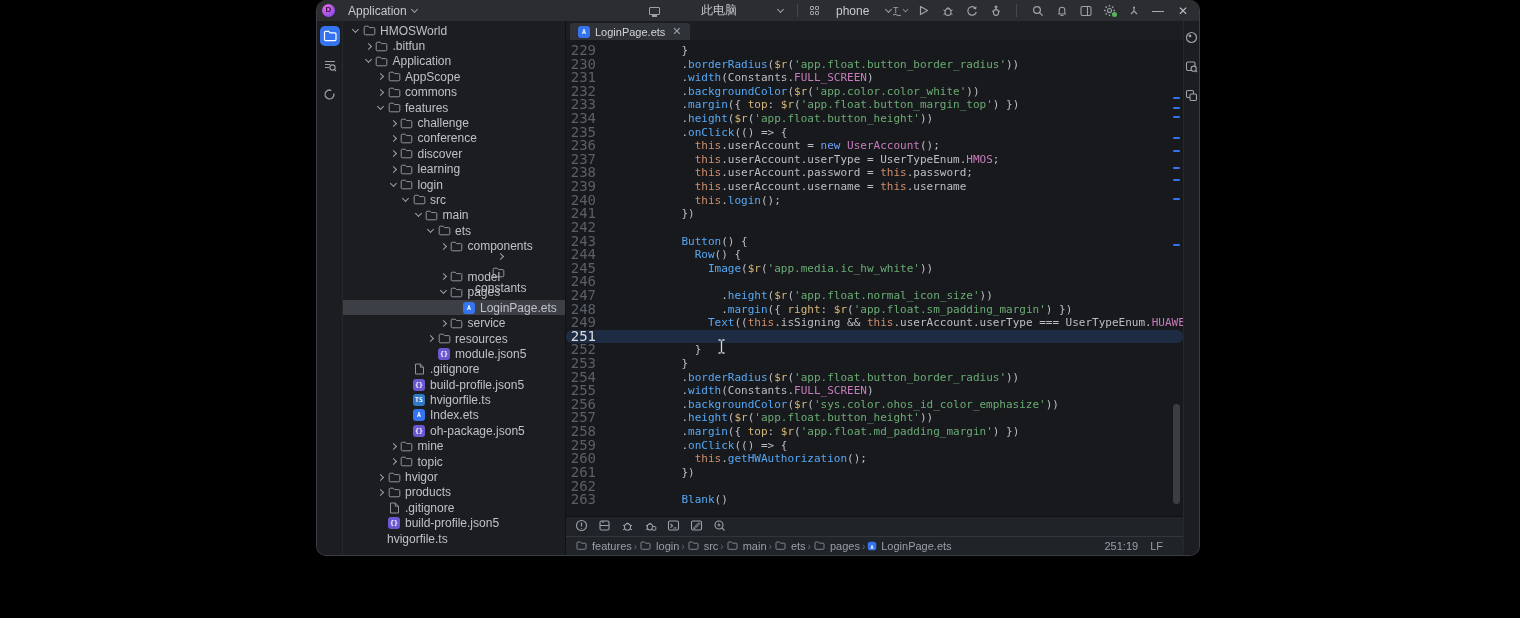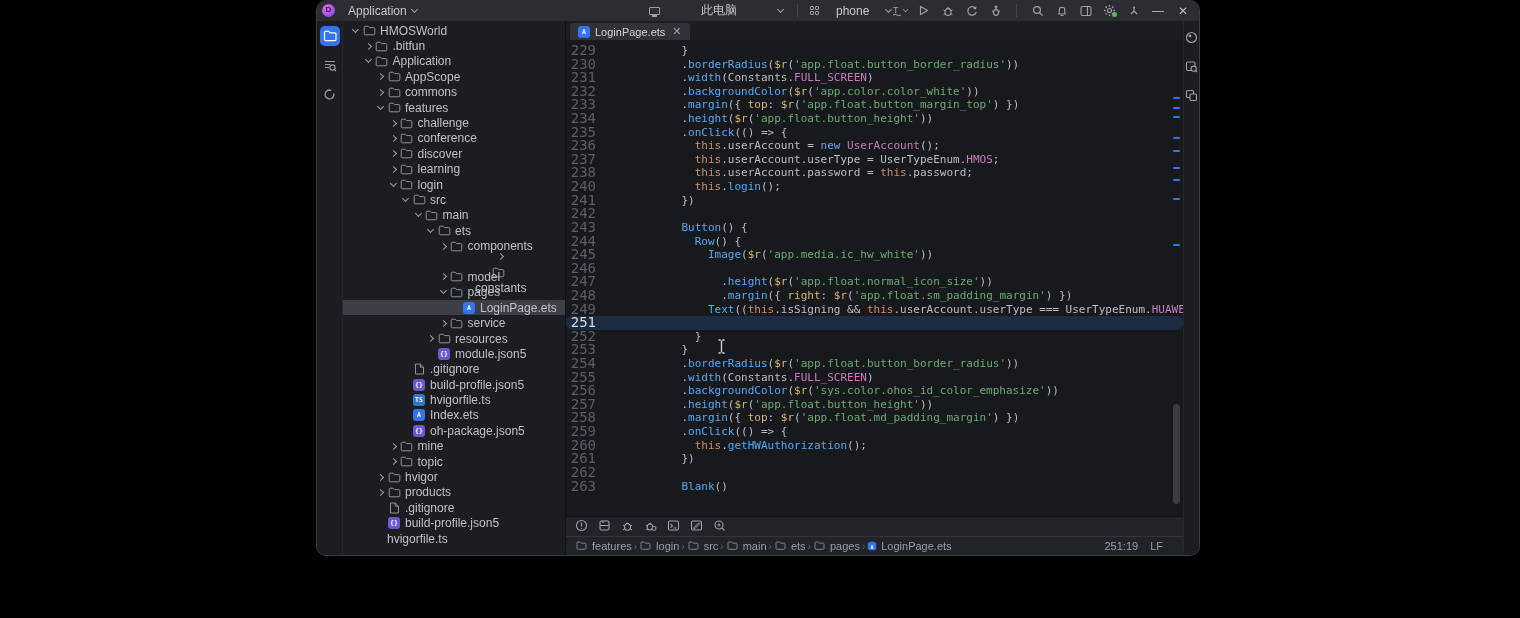--- a/index.html
+++ b/index.html
@@ -602,20 +602,24 @@
             <span class="gutter">236</span>
             <span class="code-text">              <span class="tk-kw">this</span>.userAccount = <span class="tk-new">new</span> <span class="tk-cls">UserAccount</span>();</span>
           </div>
           <div class="code-row">
             <span class="gutter">237</span>
             <span class="code-text">              <span class="tk-kw">this</span>.userAccount.userType = UserTypeEnum.<span class="tk-const">HMOS</span>;</span>
           </div>
           <div class="code-row">
             <span class="gutter">238</span>
             <span class="code-text">              <span class="tk-kw">this</span>.userAccount.password = <span class="tk-kw">this</span>.password;</span>
+          </div>
+          <div class="code-row">
+            <span class="gutter">239</span>
+            <span class="code-text">              <span class="tk-kw">this</span>.userAccount.username = <span class="tk-kw">this</span>.username</span>
           </div>
           <div class="code-row">
             <span class="gutter">240</span>
             <span class="code-text">              <span class="tk-kw">this</span>.<span class="tk-mth">login</span>();</span>
           </div>
           <div class="code-row">
             <span class="gutter">241</span>
             <span class="code-text">            })</span>
           </div>
           <div class="code-row">

